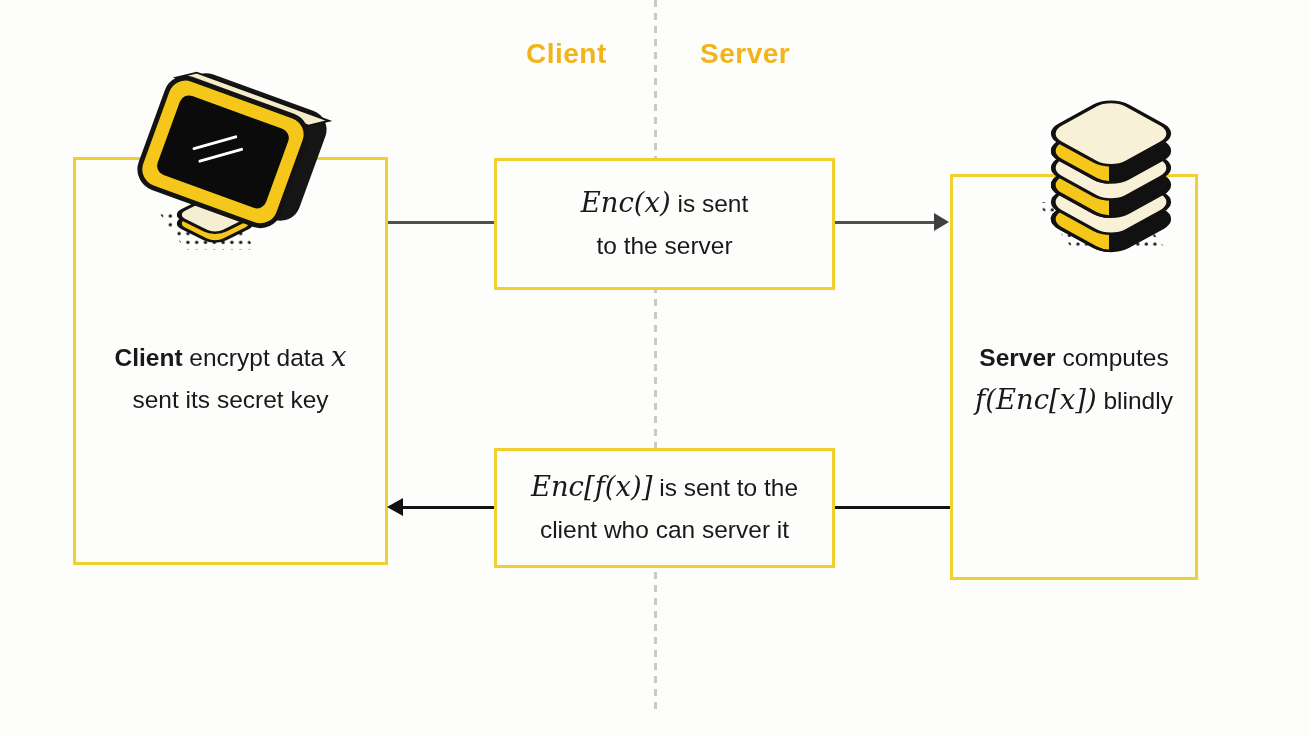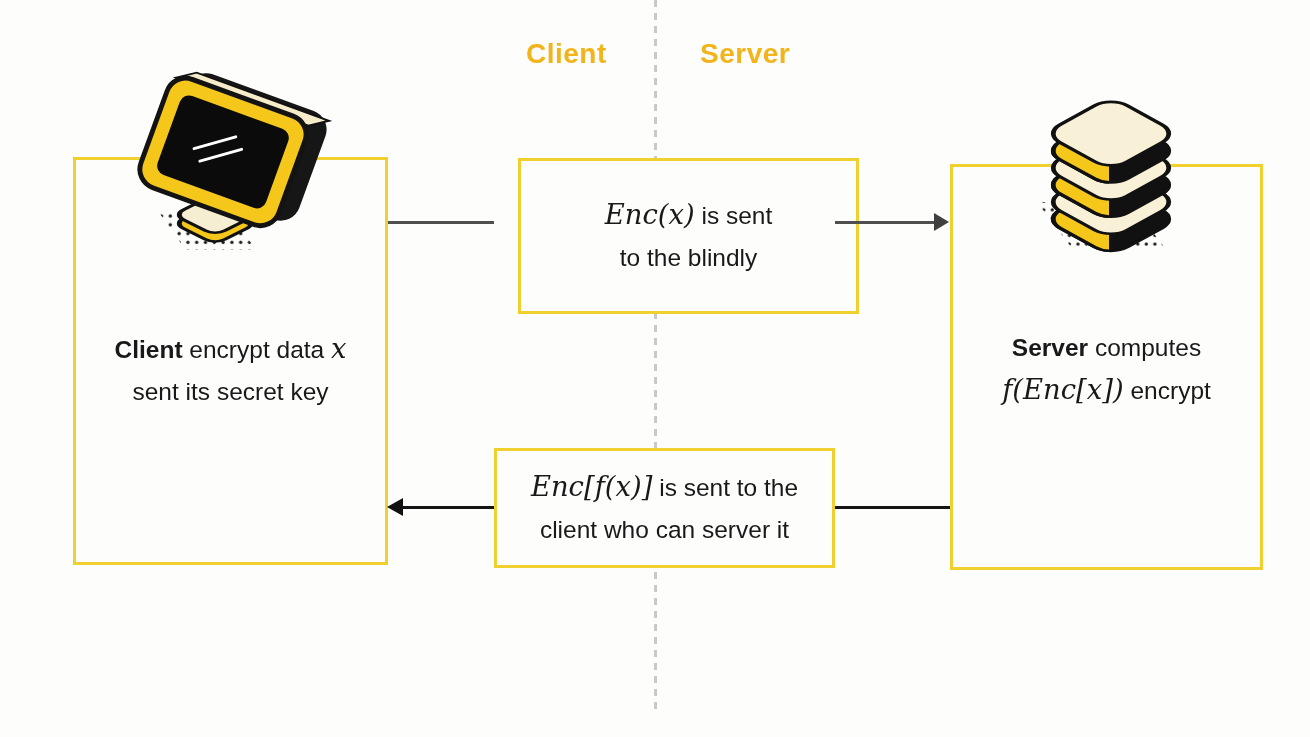--- a/index.html
+++ b/index.html
@@ -21,26 +21,26 @@
     letter-spacing:.5px;
   }
   .col-header.client{left:526px;}
   .col-header.server{left:700px;}
 
   
   .ybox{
     position:absolute;border:3px solid #f0d02f;background:#fdfdfc;box-sizing:border-box;
   }
   .box-client{left:73px;top:157px;width:315px;height:408px;}
-  .box-server{left:950px;top:164px;width:313px;height:406px;}
-  .msg-top{left:518px;top:158px;width:341px;height:156px;display:flex;flex-direction:column;justify-content:center;}
+  .box-server{left:950px;top:174px;width:248px;height:406px;}
+  .msg-top{left:494px;top:158px;width:341px;height:132px;display:flex;flex-direction:column;justify-content:center;}
   .msg-bottom{left:494px;top:448px;width:341px;height:120px;display:flex;flex-direction:column;justify-content:center;}
 
   .boxtext{font-size:24.5px;line-height:42px;text-align:center;color:#191919;}
-  .box-client .boxtext{position:absolute;left:0;right:0;top:168px;}
+  .box-client .boxtext{position:absolute;left:0;right:0;top:176px;}
   .box-server .boxtext{position:absolute;left:0;right:0;top:160px;}
   .bold{font-weight:700;}
   .math{font-family:"DejaVu Serif", serif;font-style:italic;font-size:1.12em;}
 
   
   .hline{position:absolute;height:3px;}
   .gray{background:#4f4f4f;}
   .black{background:#141414;}
   .line-top-left {left:388px;top:221px;width:106px;}
   .line-top-right{left:835px;top:221px;width:102px;}
@@ -73,27 +73,27 @@
   <div class="ybox box-client">
     <div class="boxtext">
       <div><span class="bold">Client</span><span> encrypt data </span><span class="math">x</span></div>
       <div>sent its secret key</div>
     </div>
   </div>
 
   <div class="ybox box-server">
     <div class="boxtext">
       <div><span class="bold">Server</span><span> computes</span></div>
-      <div><span class="math">f(Enc[x])</span><span> encrypt</span></div>
+      <div><span class="math">f(Enc[x])</span><span> blindly</span></div>
     </div>
   </div>
 
   <div class="ybox msg-top">
     <div class="boxtext"><span class="math">Enc(x)</span><span>  is sent</span></div>
-    <div class="boxtext">to the blindly</div>
+    <div class="boxtext">to the server</div>
   </div>
 
   <div class="ybox msg-bottom">
     <div class="boxtext"><span class="math">Enc[f(x)]</span><span> is sent to the</span></div>
     <div class="boxtext">client who can server it</div>
   </div>
 
   <div class="hline gray line-top-left"></div>
   <div class="hline gray line-top-right"></div>
   <div class="head-right"></div>

